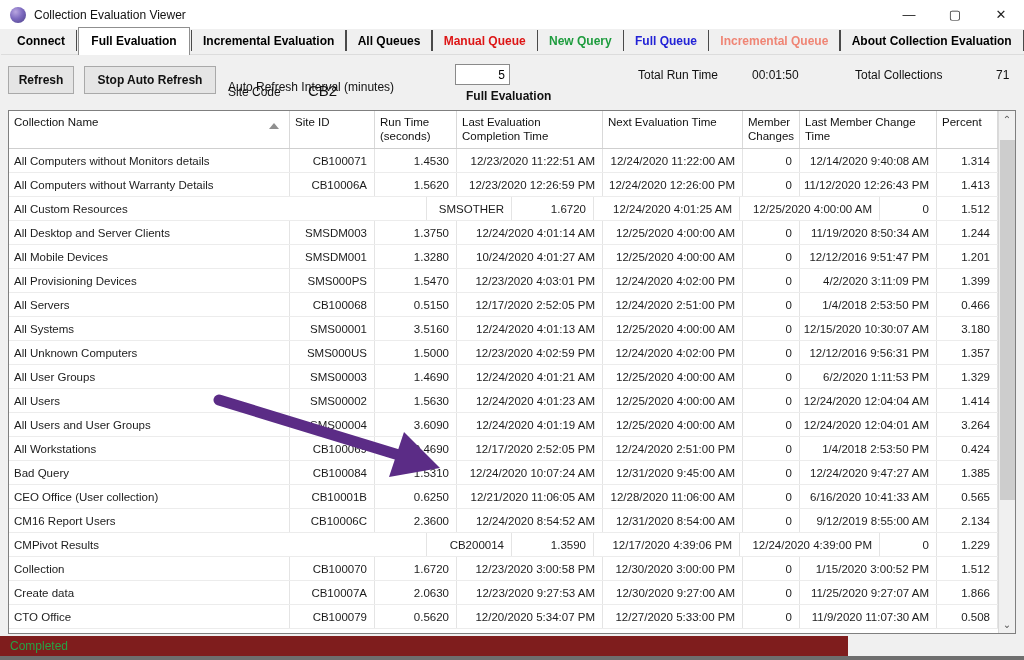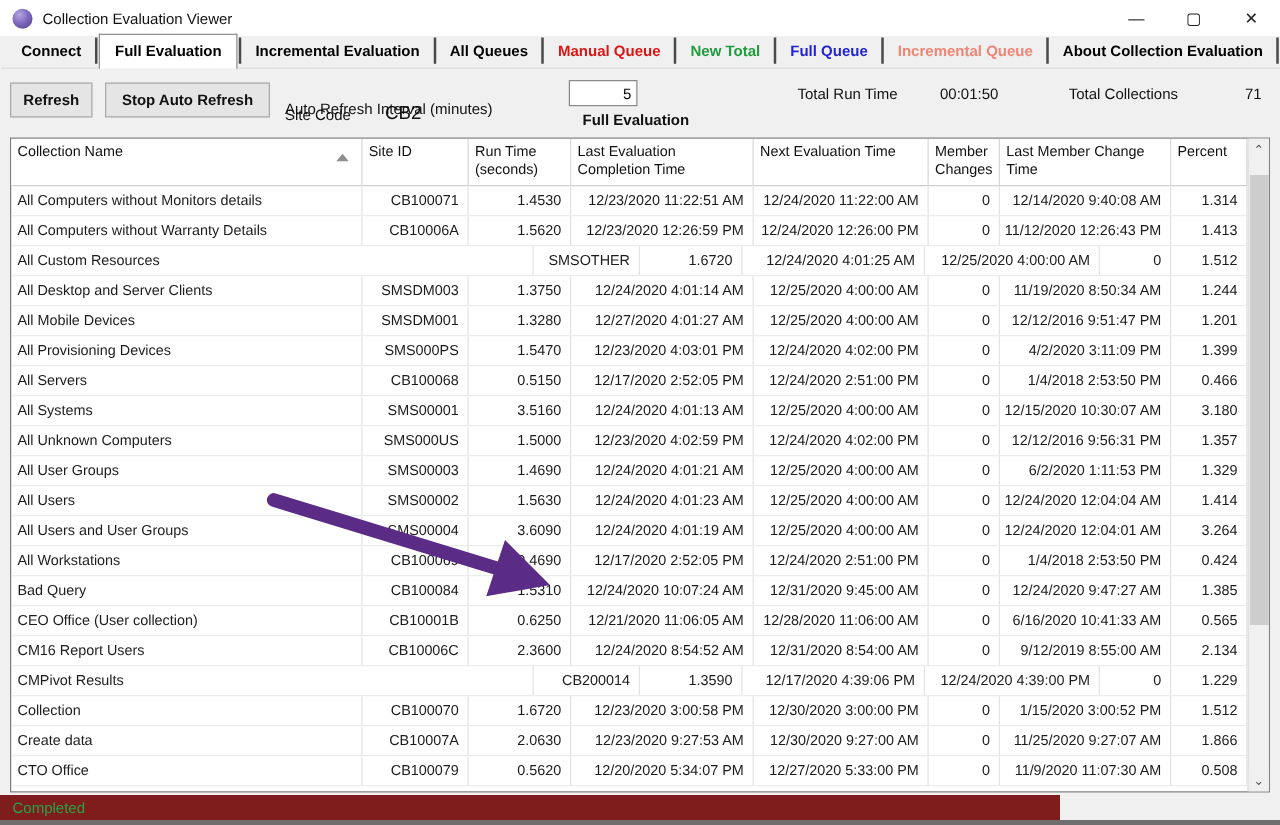--- a/index.html
+++ b/index.html
@@ -73,21 +73,21 @@
       <div class="tab" style="color: rgb(0, 0, 0);">Connect</div>
       <div class="tab-sep"></div>
       <div class="tab selected" style="color: rgb(0, 0, 0);">Full Evaluation</div>
       <div class="tab-sep"></div>
       <div class="tab" style="color: rgb(0, 0, 0);">Incremental Evaluation</div>
       <div class="tab-sep"></div>
       <div class="tab" style="color: rgb(0, 0, 0);">All Queues</div>
       <div class="tab-sep"></div>
       <div class="tab" style="color: rgb(221, 21, 21);">Manual Queue</div>
       <div class="tab-sep"></div>
-      <div class="tab" style="color: rgb(30, 156, 62);">New Total</div>
+      <div class="tab" style="color: rgb(30, 156, 62);">New Query</div>
       <div class="tab-sep"></div>
       <div class="tab" style="color: rgb(34, 34, 214);">Full Queue</div>
       <div class="tab-sep"></div>
       <div class="tab" style="color: rgb(239, 133, 117);">Incremental Queue</div>
       <div class="tab-sep"></div>
       <div class="tab" style="color: rgb(0, 0, 0);">About Collection Evaluation</div>
       <div class="tab-sep"></div>
     </div>
 
   <div id="toolbar">
@@ -174,21 +174,21 @@
             <div class="cell right" style="width: 146px;">12/24/2020 4:01:14 AM</div>
             <div class="cell right" style="width: 140px;">12/25/2020 4:00:00 AM</div>
             <div class="cell right" style="width: 57px;">0</div>
             <div class="cell right" style="width: 137px;">11/19/2020 8:50:34 AM</div>
             <div class="cell right" style="width: 61px;">1.244</div>
           </div>
           <div class="row">
             <div class="cell" style="flex: 1 1 0%;">All Mobile Devices</div>
             <div class="cell right" style="width: 85px;">SMSDM001</div>
             <div class="cell right" style="width: 82px;">1.3280</div>
-            <div class="cell right" style="width: 146px;">12/27/2020 4:01:27 AM</div>
+            <div class="cell right" style="width: 146px;">10/24/2020 4:01:27 AM</div>
             <div class="cell right" style="width: 140px;">12/25/2020 4:00:00 AM</div>
             <div class="cell right" style="width: 57px;">0</div>
             <div class="cell right" style="width: 137px;">12/12/2016 9:51:47 PM</div>
             <div class="cell right" style="width: 61px;">1.201</div>
           </div>
           <div class="row">
             <div class="cell" style="flex: 1 1 0%;">All Provisioning Devices</div>
             <div class="cell right" style="width: 85px;">SMS000PS</div>
             <div class="cell right" style="width: 82px;">1.5470</div>
             <div class="cell right" style="width: 146px;">12/23/2020 4:03:01 PM</div>

